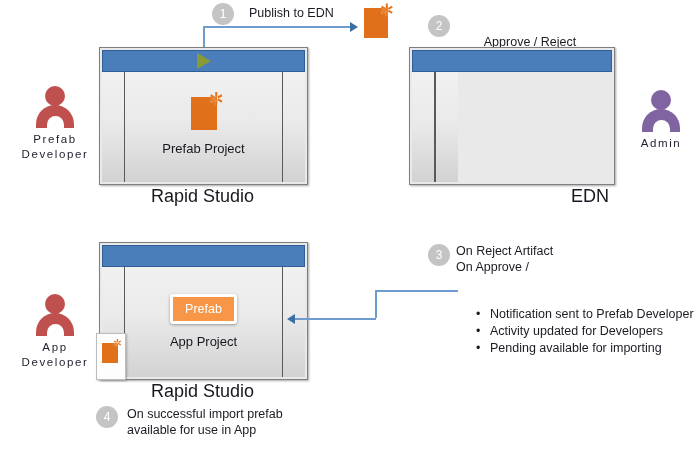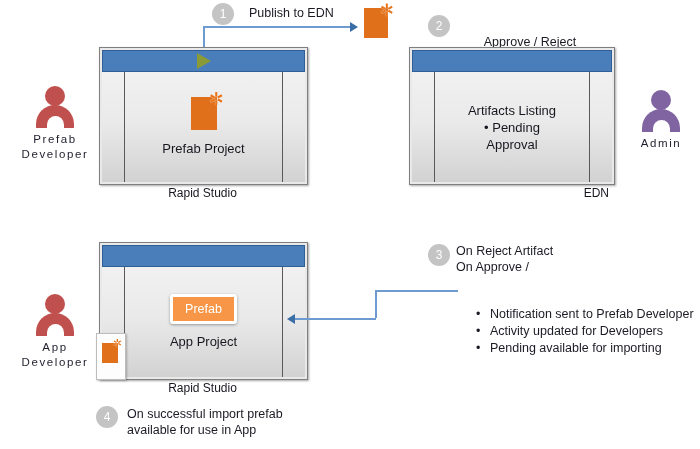--- a/index.html
+++ b/index.html
@@ -37,21 +37,21 @@
   .win .bodyrow{position:absolute;left:2px;right:2px;top:24px;bottom:2px;
        display:flex;}
   .win .pane{background:linear-gradient(#f1f1f1 0%,#eaeaea 45%,#d2d2d2 100%);}
   .win .side{width:22px;}
   .win .sep{width:1px;background:#595959;}
   .win .center{flex:1;position:relative;
        display:flex;flex-direction:column;align-items:center;
        justify-content:center;text-align:center;}
   .win .ctext{font-size:13px;line-height:17px;color:#17171f;}
 
-  .caption{position:absolute;font-size:12px;color:#17171f;}
+  .caption{position:absolute;font-size:18px;color:#17171f;}
 
   
   .doc{position:relative;display:inline-block;}
   .doc .sheet{position:absolute;left:0;top:0;width:100%;height:100%;
       background:#e0701a;}
   .doc .notch{position:absolute;right:0;top:0;
       border-style:solid;border-color:#ffffff transparent transparent #e0701a;}
   .doc .burst{position:absolute;color:#e8751a;line-height:1;
       text-shadow:0 0 1px #fff;}
 
@@ -125,27 +125,20 @@
       <div class="pane side"></div>
     </div>
   </div>
   <div class="caption" style="left:99px;top:186px;width:207px;text-align:center;">Rapid Studio</div>
 
   <div class="win" style="left:409px;top:47px;width:204px;height:136px;">
     <div class="titlebar"></div>
     <div class="bodyrow">
       <div class="pane side"></div>
       <div class="sep"></div>
-      <div class="pane center">
-        <div class="ctext">Artifacts Listing</div>
-        <div class="ctext bullets">
-          <span>•&nbsp;</span><span>Pending</span>
-        </div>
-        <div class="ctext bullets">Approval</div>
-      </div>
       <div class="sep"></div>
       <div class="pane side"></div>
     </div>
   </div>
   <div class="caption" style="left:409px;top:186px;width:200px;text-align:right;">EDN</div>
 
   <div class="actor actor-red" style="left:12px;top:86px;">
     <div class="glyph">
       <div class="head"></div>
       <div class="body"></div>

